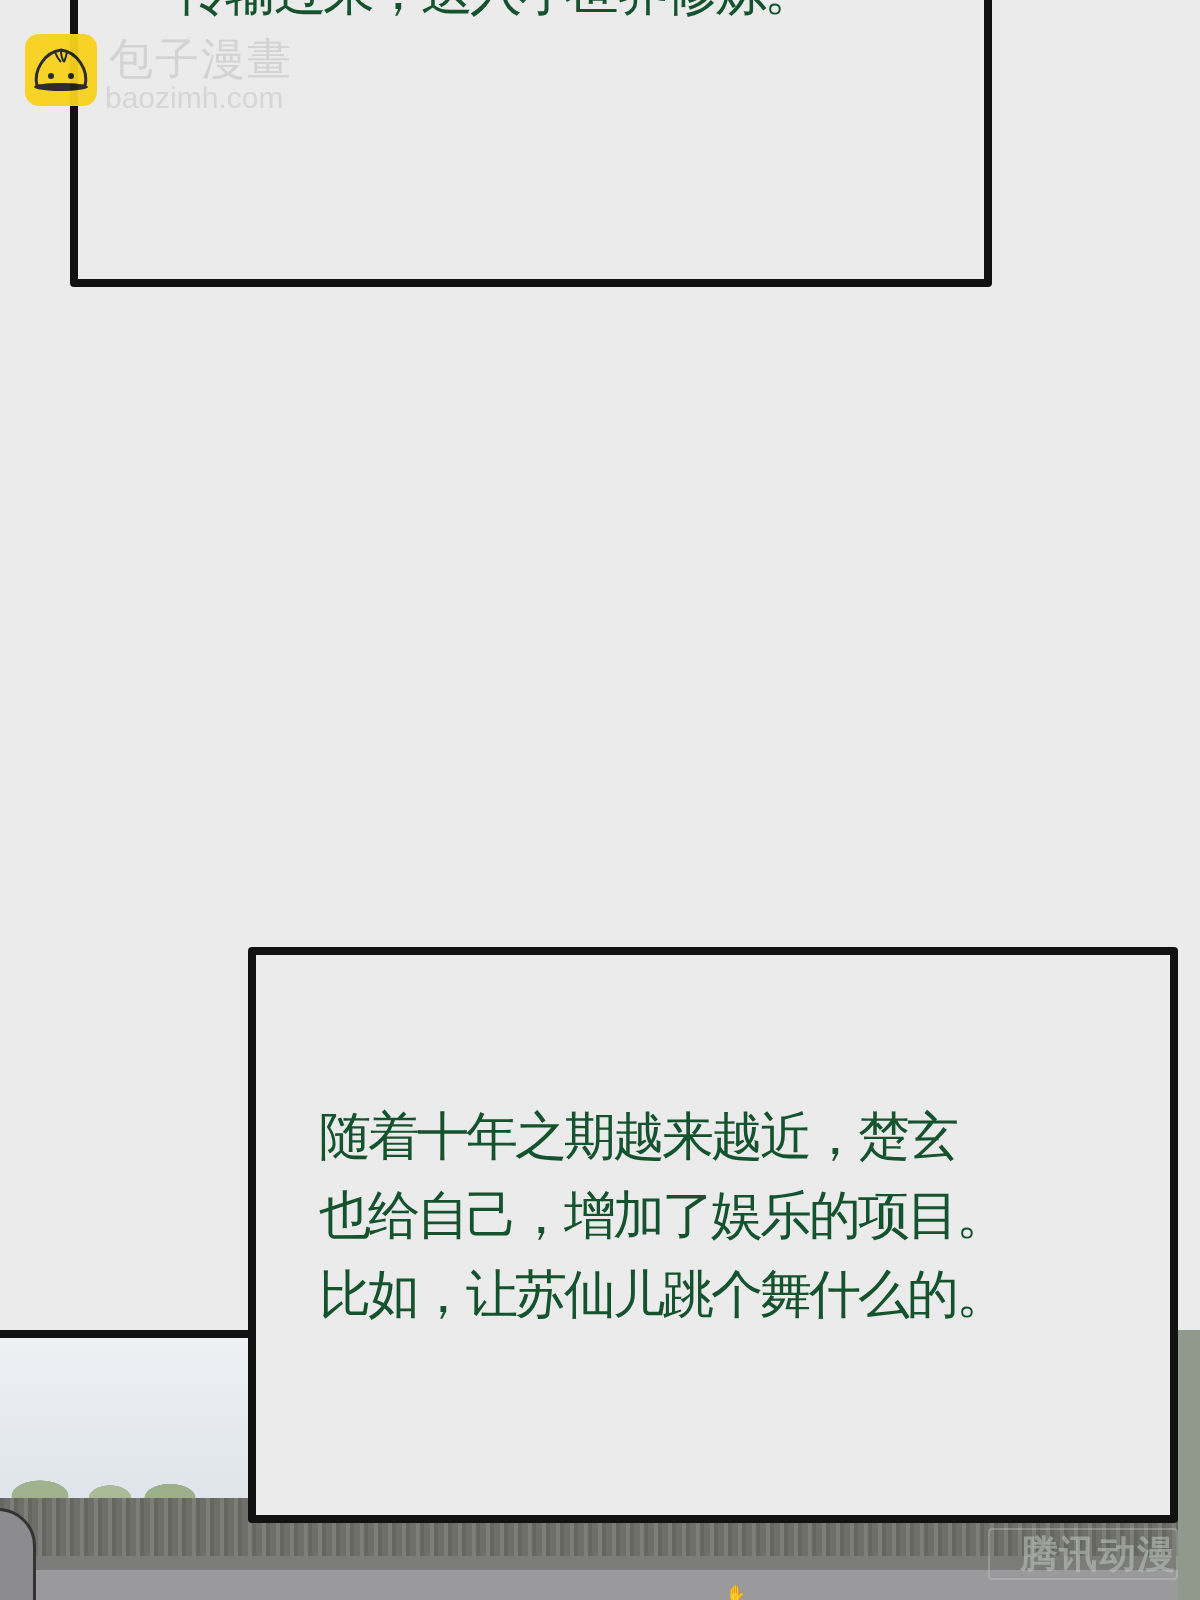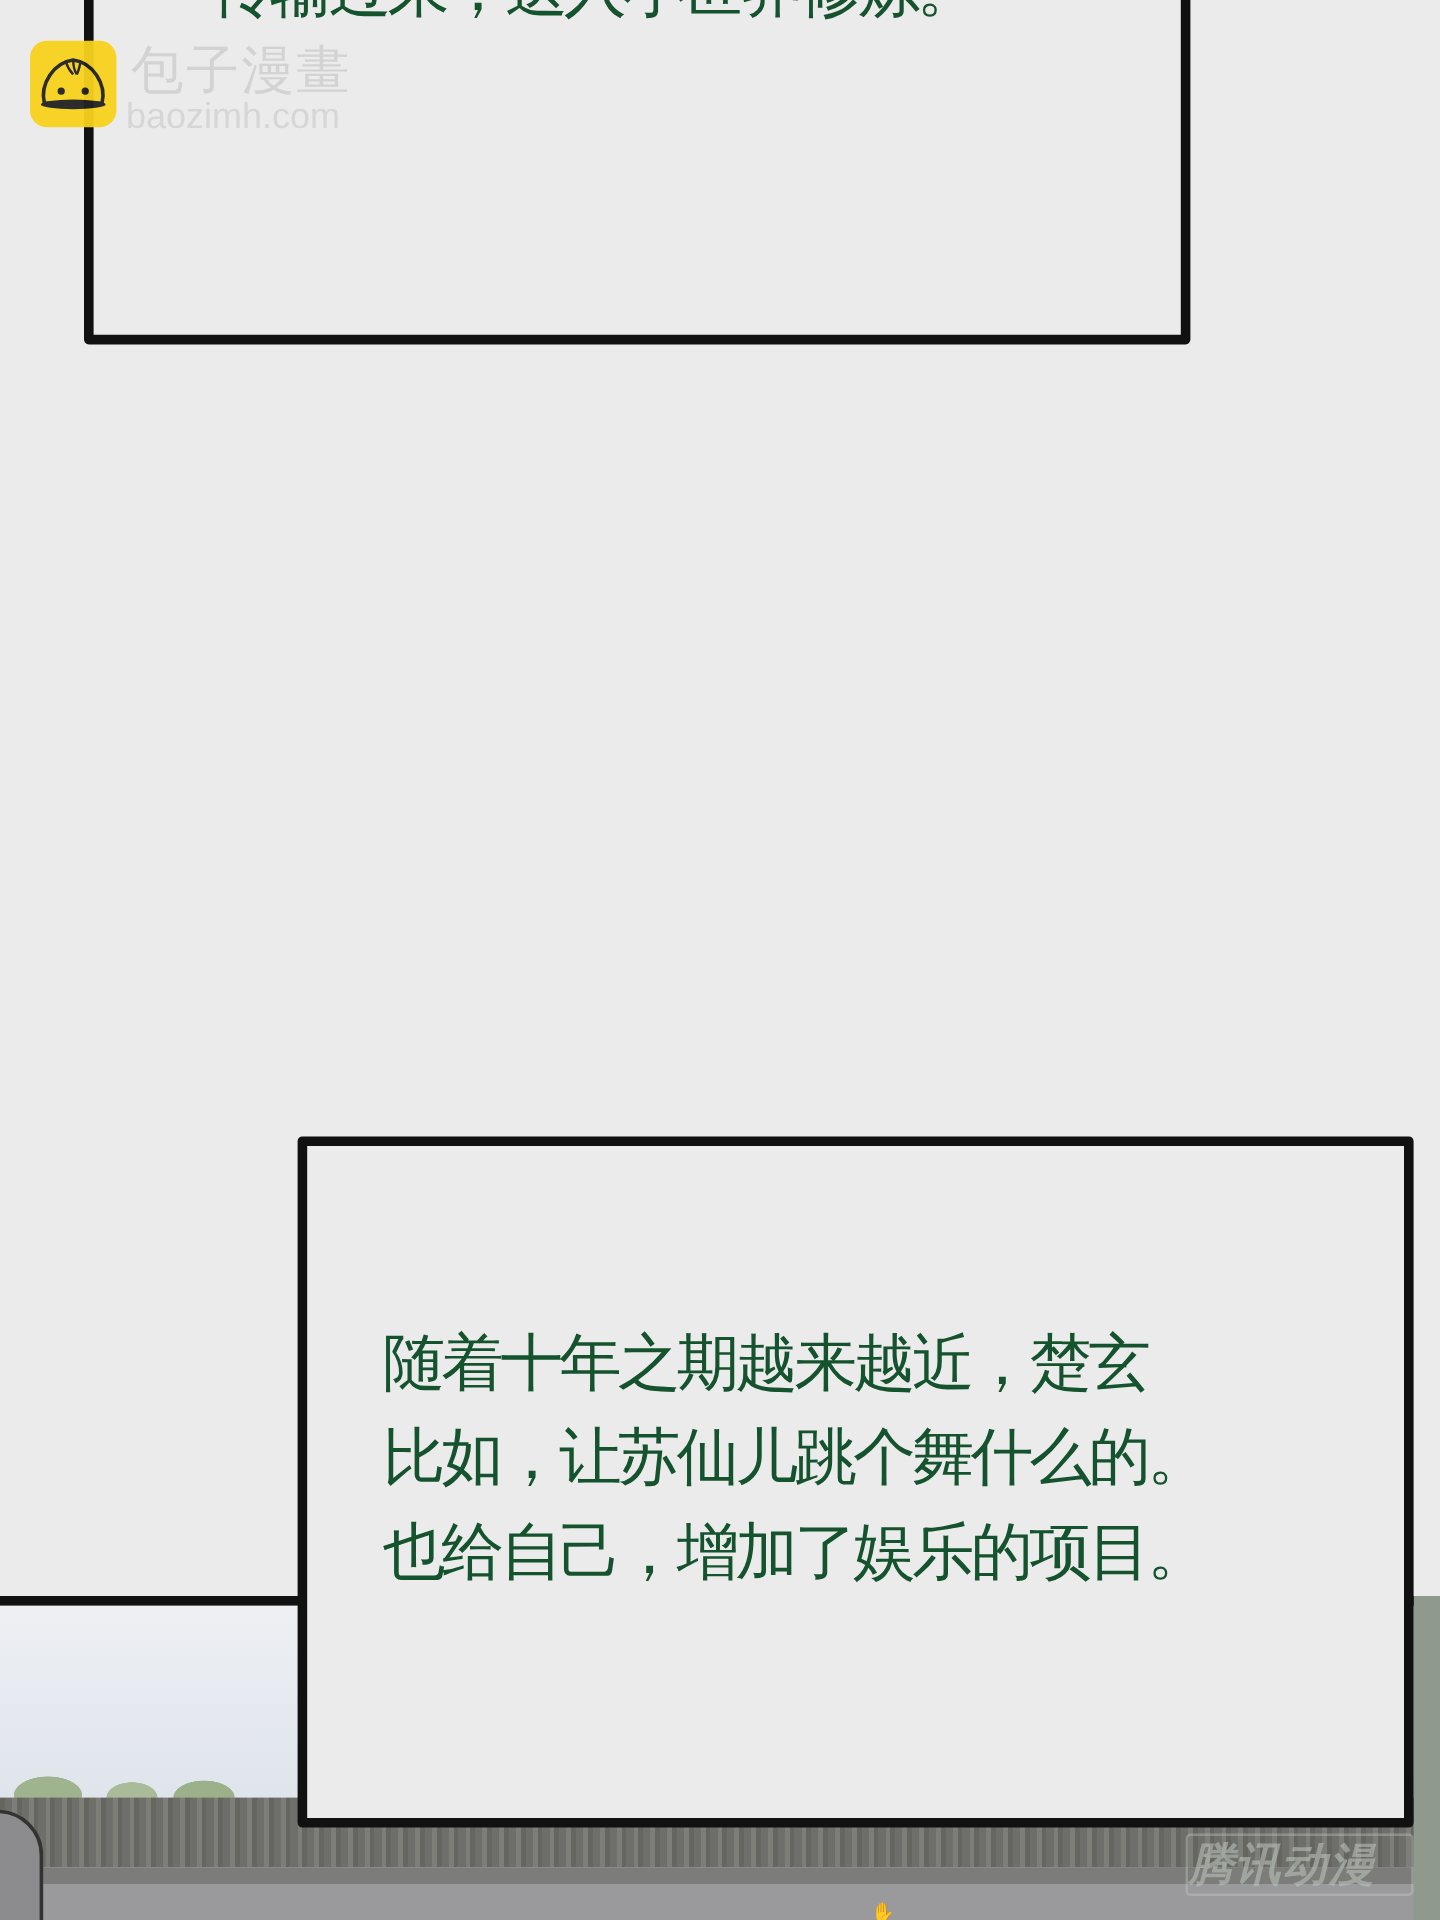--- a/index.html
+++ b/index.html
@@ -65,22 +65,22 @@
       position:absolute; left:84px; top:2px; font-size:44px; color:#d3d3d3;
       letter-spacing:2px; line-height:46px; white-space:nowrap;
     }
     .logo-text-en {
       position:absolute; left:80px; top:48px; font-family:"Liberation Sans", sans-serif;
       font-size:30px; color:#d6d6d6; line-height:32px; white-space:nowrap;
     }
     #tencent-wm {
       position:absolute; left:988px; top:1528px; width:190px; height:52px; z-index:6;
       border:2px solid rgba(200,210,200,.35); border-radius:4px; box-sizing:border-box;
-      font-size:38px; font-weight:bold; color:rgba(190,200,190,.55); font-style:italic;
-      line-height:48px; text-align:left; letter-spacing:1px;
+      font-size:38px; font-weight:bold; color:rgba(190,200,190,.55); 
+      line-height:48px; text-align:right; letter-spacing:1px;
     }
     .cursor-hand { position:absolute; left:726px; top:1584px; font-size:16px; color:#eee; z-index:7; }
   </style>
 </head>
 <body>
 
 <div id="box1" class="caption-box">
   <div class="box-text">
     <div>传输过来，送入小世界修炼。</div>
   </div>
@@ -92,22 +92,22 @@
   <div class="wall"></div>
   <div class="wall-cap"></div>
   <div class="ground"></div>
   <div class="figure"></div>
 </div>
 <div id="box2-right-strip"></div>
 
 <div id="box2" class="caption-box">
   <div class="box-text">
     <div>随着十年之期越来越近，楚玄</div>
+    <div>也给自己，增加了娱乐的项目。</div>
     <div>比如，让苏仙儿跳个舞什么的。</div>
-    <div>也给自己，增加了娱乐的项目。</div>
   </div>
 </div>
 
 <div id="logo-wm">
   <div class="logo-icon">
     <svg width="64" height="60" viewBox="0 0 64 60">
       <path d="M8 46 C4 30 16 12 32 10 C48 12 60 30 56 46 Z" fill="none" stroke="#222" stroke-width="3"></path>
       <path d="M26 12 C28 18 30 20 32 22 M32 10 C32 16 33 19 35 22 M38 12 C37 17 36 20 35 22" stroke="#222" stroke-width="2" fill="none"></path>
       <ellipse cx="32" cy="47" rx="27" ry="4" fill="#222"></ellipse>
       <circle cx="22" cy="36" r="3" fill="#222"></circle>

